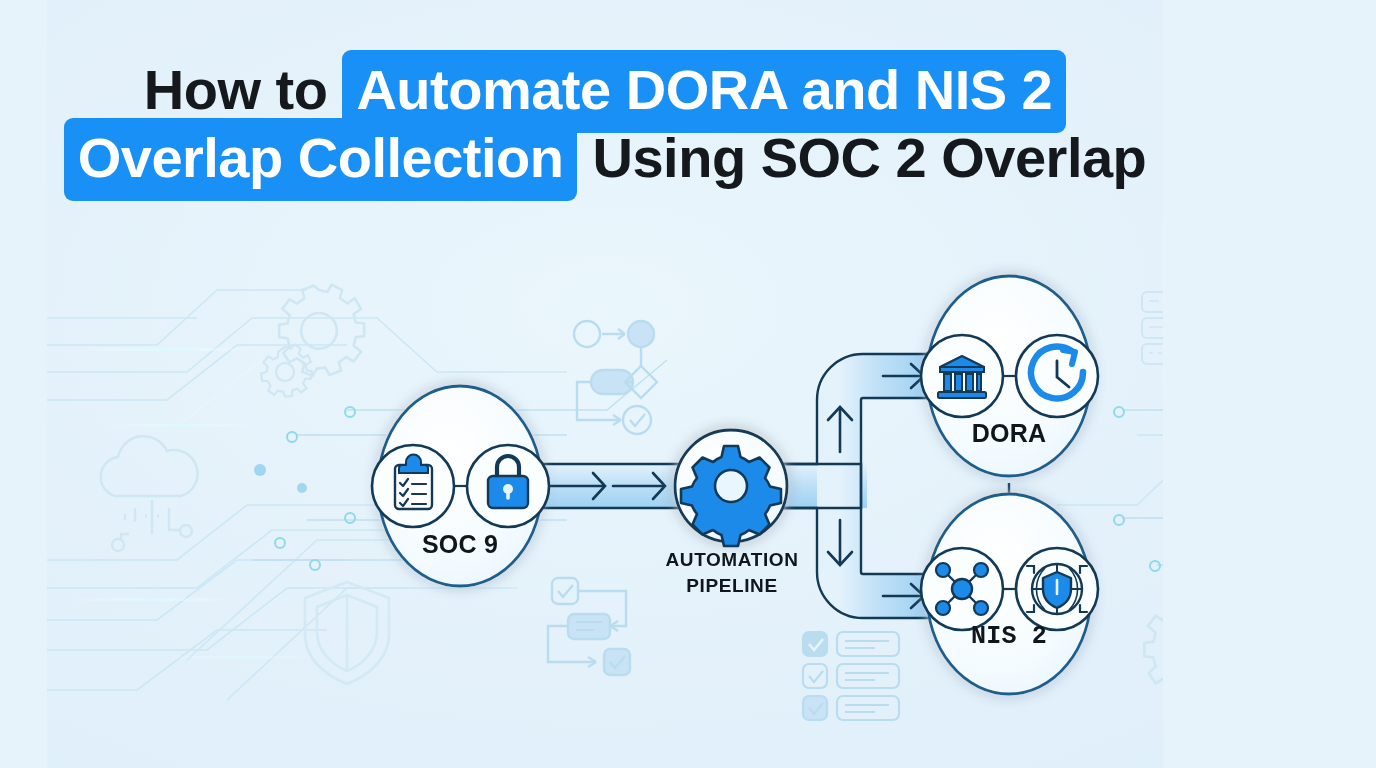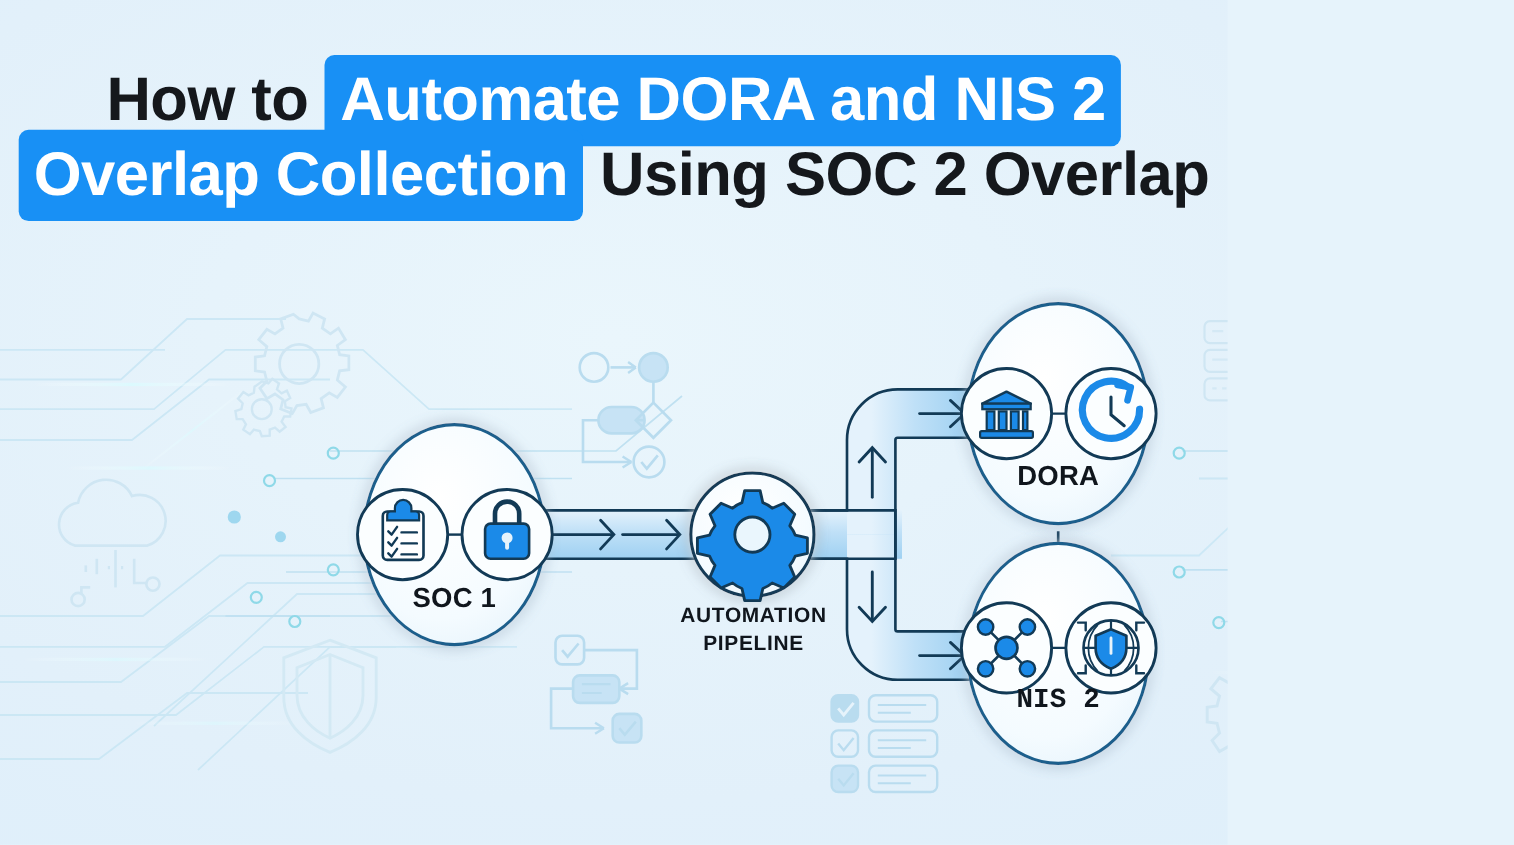--- a/index.html
+++ b/index.html
@@ -9,20 +9,21 @@
   }
   body {
     font-family: "Liberation Sans", sans-serif;
   }
   #stage {
     position: relative;
     width: 1116px;
     height: 768px;
     overflow: hidden;
     background: radial-gradient(120% 100% at 50% 40%, #eaf6fc 0%, #e2f0fa 55%, #dceefa 100%);
+    margin-left: 47px;
   }
   #bg-layer, #diagram-layer {
     position: absolute;
     inset: 0;
     width: 1376px;
     height: 768px;
   }
   
   #title-block {
     position: absolute;
@@ -431,19 +432,19 @@
         <path d="M998 568 a30 30 0 0 0 0 42 M1022 568 a30 30 0 0 1 0 42" stroke="#123a56" stroke-width="1.6" fill="none"></path>
         <path d="M1010 572 l14 6 v11 c0,10 -7,16 -14,19 c-7,-3 -14,-9 -14,-19 v-11 Z" fill="#1b8ae8" stroke="#123a56" stroke-width="2.4" stroke-linejoin="round"></path>
         <path d="M1010 580 v14" stroke="#e6f3fb" stroke-width="2.6" stroke-linecap="round"></path>
         <g stroke="#123a56" stroke-width="2.2" fill="none" stroke-linecap="round">
           <path d="M980 566 h7 v7 M1040 566 h-7 v7 M980 612 h7 v-7 M1040 612 h-7 v-7"></path>
         </g>
       </g>
     </g>
   </svg>
 
-  <div class="node-label" id="label-soc2">SOC 1</div>
+  <div class="node-label" id="label-soc2">SOC 9</div>
   <div class="node-label" id="label-dora">DORA</div>
   <div class="node-label" id="label-pipeline">AUTOMATION
 PIPELINE</div>
   <div class="node-label" id="label-nis2">NIS 2</div>
 
 </div>
 
 </body></html>

